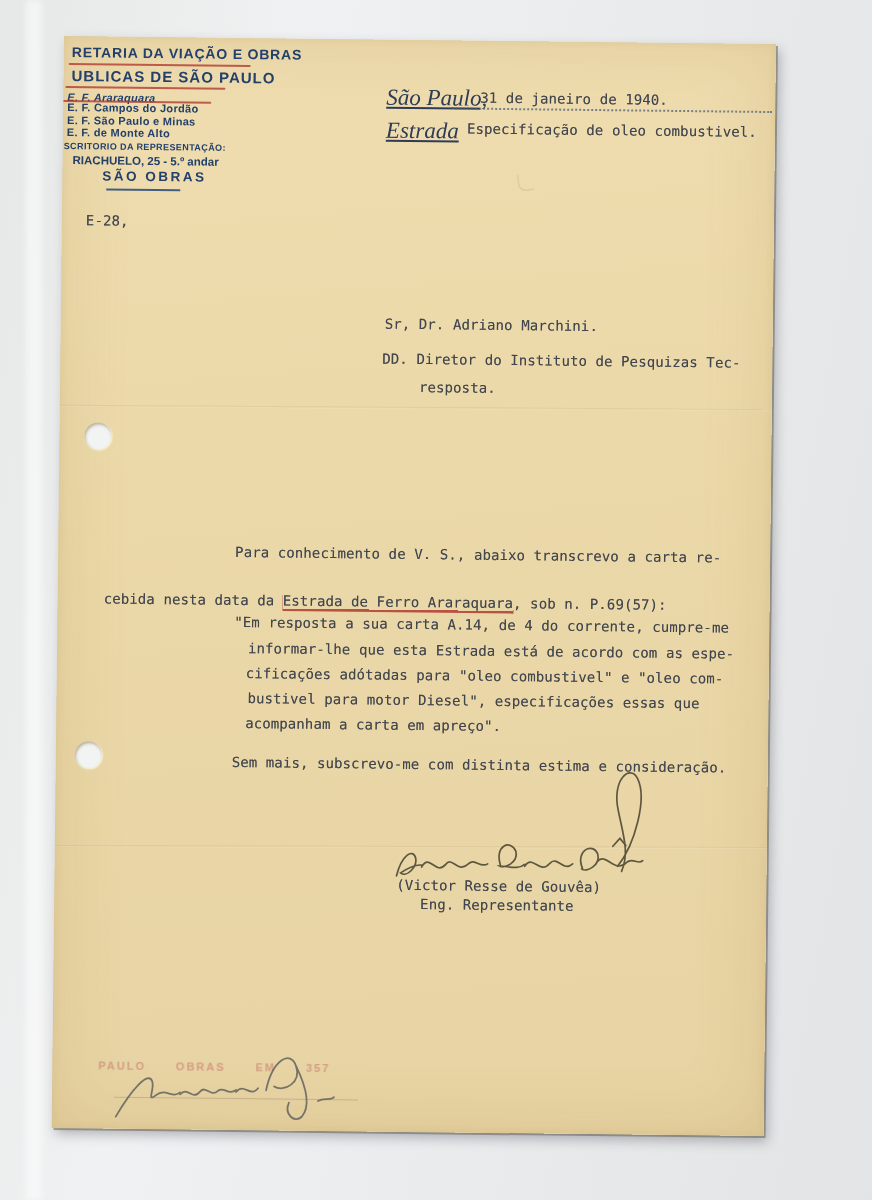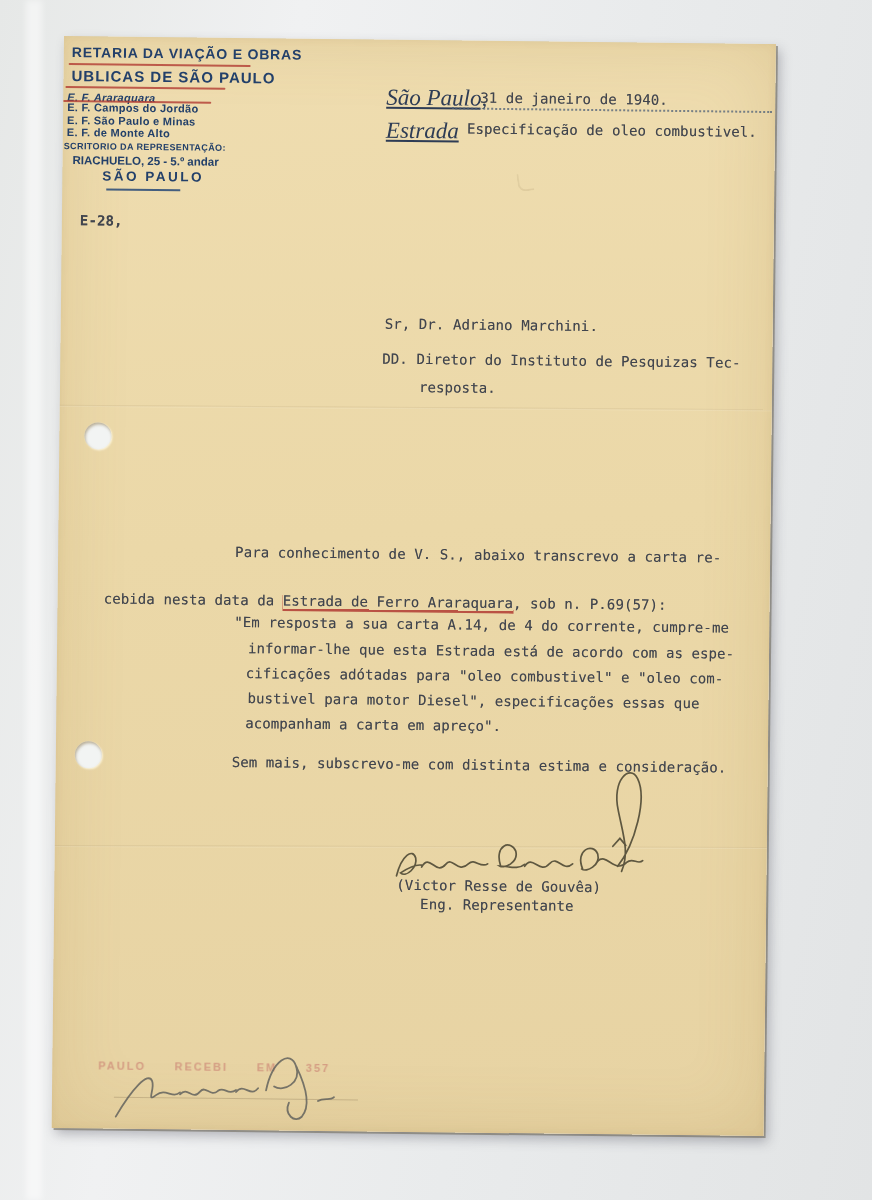--- a/index.html
+++ b/index.html
@@ -72,24 +72,24 @@
   <div class="redline" style="left:2px;top:50px;width:160px;"></div>
 
   <div class="lh rail" style="left:4px;top:56px;font-style:italic;">E. F. Araraquara</div>
   <div class="redline" style="left:0px;top:64px;width:148px;height:1.6px;"></div>
   <div class="lh rail" style="left:4px;top:66px;">E. F. Campos do Jordão</div>
   <div class="lh rail" style="left:4px;top:78.5px;">E. F. São Paulo e Minas</div>
   <div class="lh rail" style="left:4px;top:91px;">E. F. de Monte Alto</div>
 
   <div class="lh office-label" style="left:1px;top:106px;">SCRITORIO DA REPRESENTAÇÃO:</div>
   <div class="lh office-addr" style="left:10px;top:119px;">RIACHUELO, 25 - 5.º andar</div>
-  <div class="lh office-city" style="left:40px;top:133px;">SÃO PAULO</div>
+  <div class="lh office-city" style="left:40px;top:133px;">SÃO OBRAS</div>
   <div class="blueline" style="left:44px;top:152px;width:74px;"></div>
 
-  <div class="tw" style="left:18px;top:177px;font-weight:bold;">E-28,</div>
+  <div class="tw" style="left:24px;top:177px;">E-28,</div>
 
   <div class="lbl" style="left:323px;top:46px;">São Paulo,</div>
   <div class="dotted" style="left:389px;top:49px;width:320px;height:18px;"></div>
   <div class="tw" style="left:417px;top:50px;">31 de janeiro de 1940.</div>
 
   <div class="lbl" style="left:323px;top:79px;">Estrada</div>
   <div class="tw" style="left:404px;top:81px;">Especificação de oleo combustivel.</div>
 
   <div class="tw" style="left:324px;top:277px;">Sr, Dr. Adriano Marchini.</div>
   <div class="tw" style="left:322px;top:312px;">DD. Diretor do Instituto de Pesquizas Tec-</div>
@@ -118,21 +118,21 @@
       <path d="M223,107 C232,98 240,120 252,108 C258,102 263,111 268,106"></path>
       <path d="M238,92 L245,84 L251,91"></path>
       <path d="M243,112 C260,90 272,44 262,24 C254,9 236,26 243,56 C248,80 255,98 247,117"></path>
     </g>
   </svg>
   <div class="tw" style="left:342px;top:838px;">(Victor Resse de Gouvêa)</div>
   <div class="tw" style="left:366px;top:857px;">Eng. Representante</div>
 
   <div class="stamp" style="left:46px;top:1023px;width:232px;">
     <span>PAULO</span>
-    <span>RECEBI</span>
+    <span>OBRAS</span>
     <span>EM</span>
     <span>357</span>
   </div>
 
   <div class="pencil-line" style="left:62px;top:1060px;width:244px;"></div>
   <svg class="sig-svg" style="left:56px;top:1000px;" width="265" height="100" viewBox="0 0 265 100">
     <g fill="none" stroke="#63635e" stroke-width="1.8" stroke-linecap="round" opacity="0.85">
       <path d="M8,80 C24,52 40,34 44,44 C47,52 38,66 48,58 C58,50 64,62 72,55"></path>
       <path d="M72,57 C80,48 84,64 92,54 C98,47 102,60 110,53 C116,48 120,58 128,52"></path>
       <path d="M128,54 C136,44 142,60 150,50"></path>

